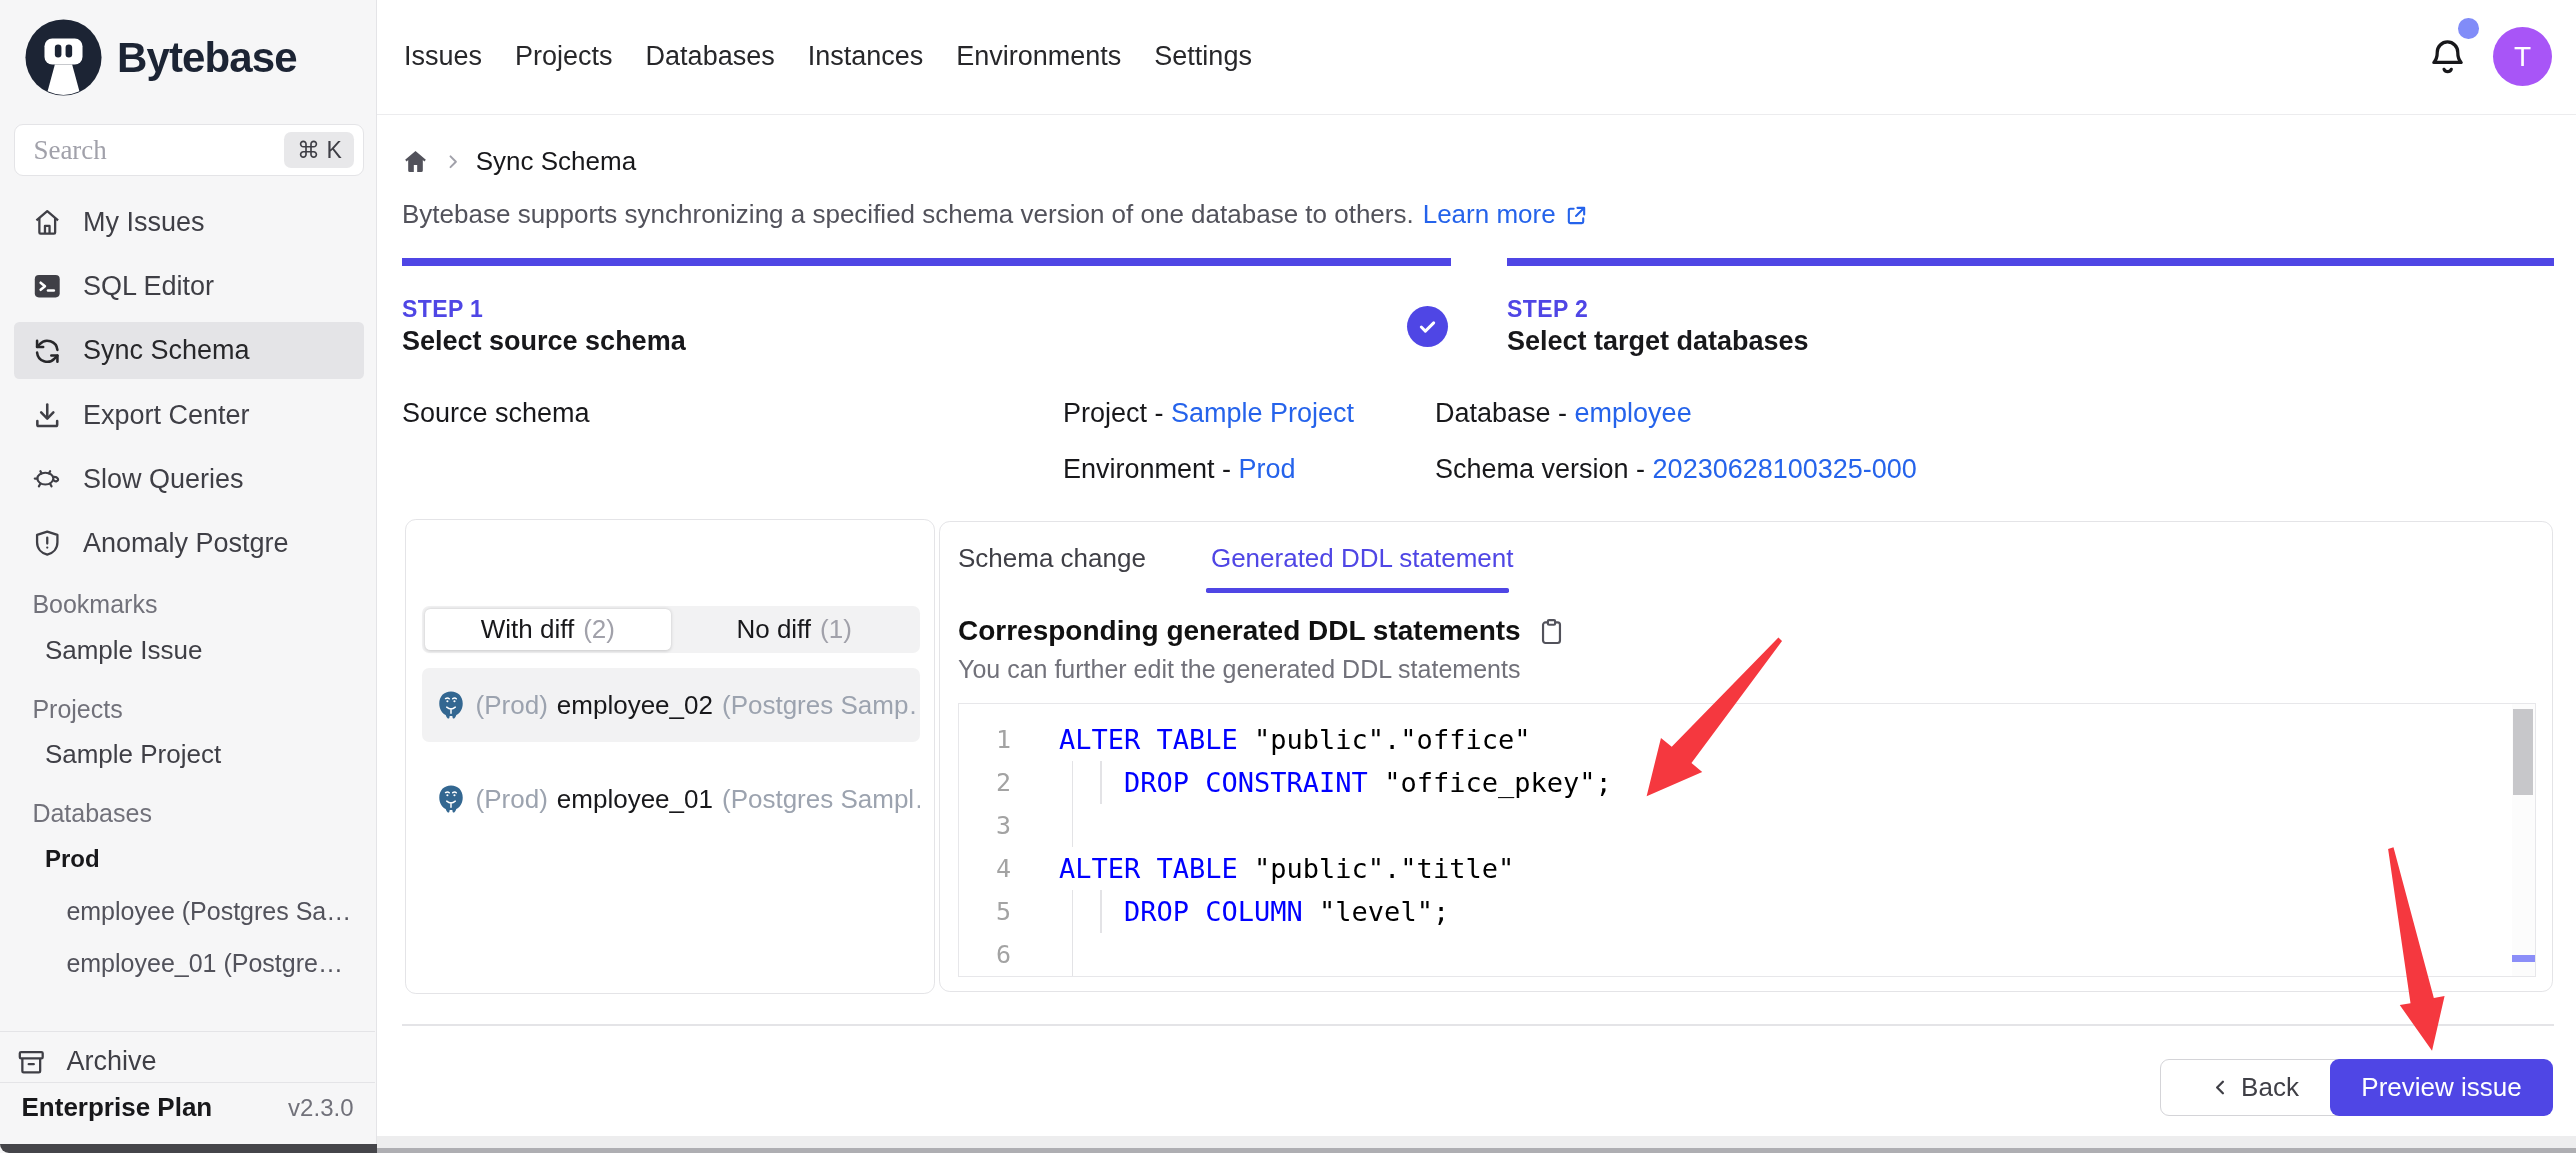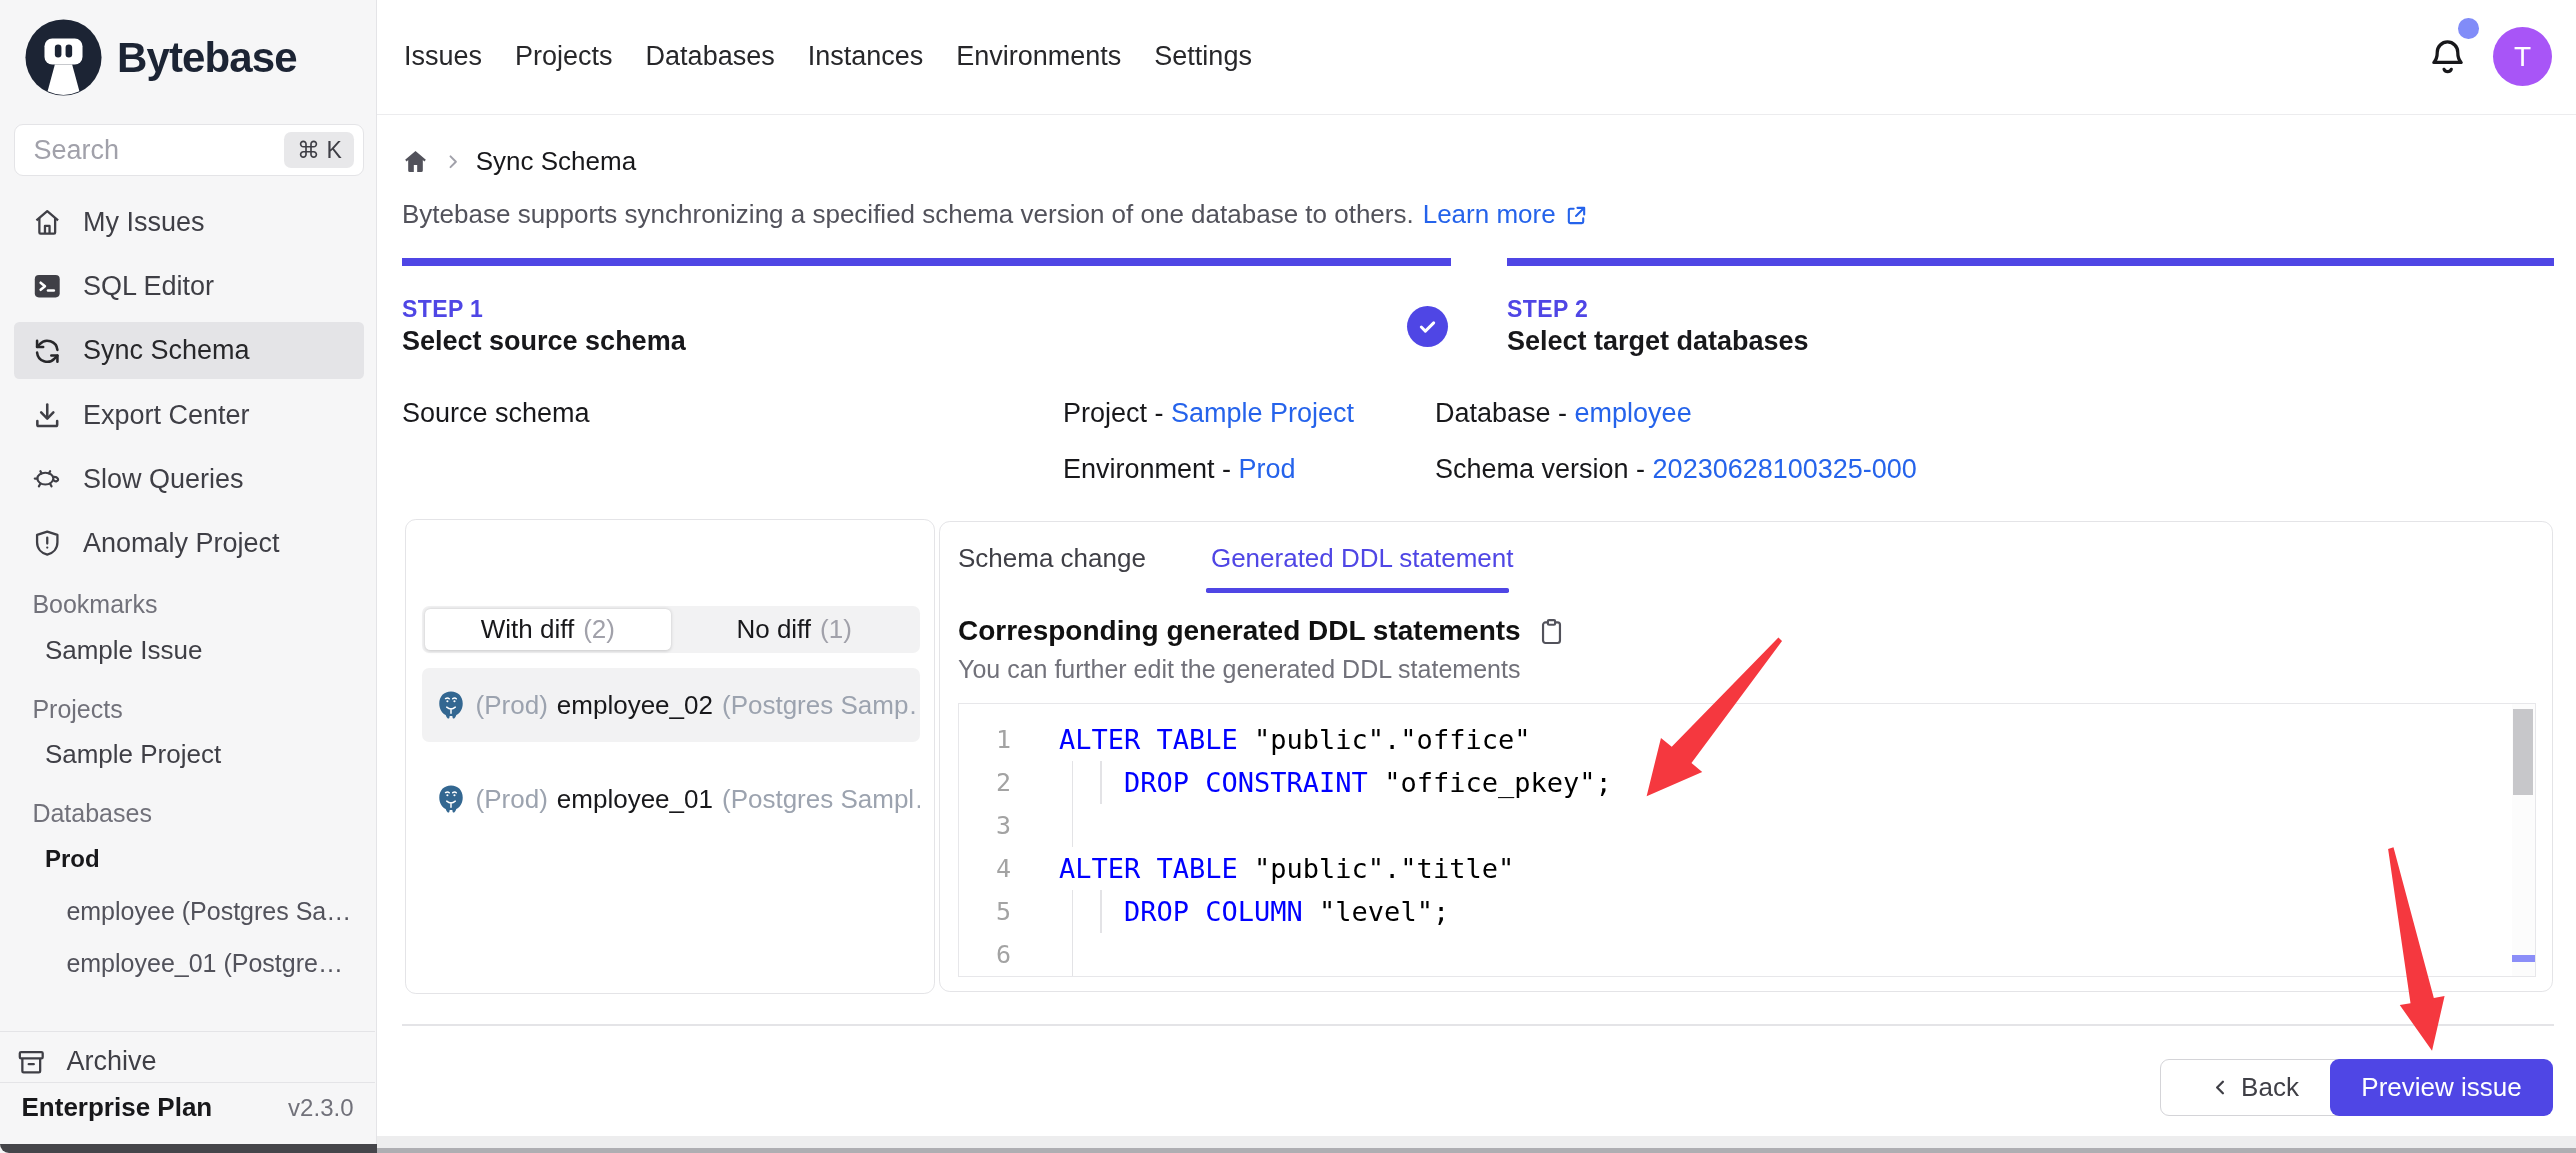--- a/index.html
+++ b/index.html
@@ -6,21 +6,21 @@
   html,body{width:2576px;height:1153px;overflow:hidden;background:#fff;
     font-family:"Liberation Sans",sans-serif;color:#18181b;-webkit-font-smoothing:antialiased}
   :root{--accent:#4f46e5;--link:#2563eb;--kw:#0000ff;--arrow:#f5383f;--border:#e4e4e7;}
 
   
   #sidebar{position:absolute;left:0;top:0;width:377px;height:1153px;background:#f6f6f7;border-right:1.8px solid var(--border)}
   #logo{position:absolute;left:21.5px;top:16px;display:flex;align-items:center;gap:12.6px}
   #logo svg{width:83px;height:83px}
   #brand-name{font-size:42px;font-weight:800;letter-spacing:-0.9px;color:#1c2434}
   #searchbox{position:absolute;left:14.4px;top:124px;width:350px;height:52px;background:#fff;border:1.8px solid var(--border);border-radius:9px;display:flex;align-items:center;padding:0 9px 0 18px}
-  #searchbox input{flex:1;border:none;outline:none;font-size:27px;font-family:Liberation Sans, sans-serif;color:#3f3f46;background:transparent;min-width:0}
+  #searchbox input{flex:1;border:none;outline:none;font-size:27px;font-family:Liberation Serif, serif;color:#3f3f46;background:transparent;min-width:0}
   #searchbox input::placeholder{color:#a1a1aa}
   .kbd{background:#e8e8ea;border-radius:7.2px;padding:4.5px 12.6px;font-size:23px;color:#3f3f46;white-space:nowrap}
   #menu{position:absolute;left:14.4px;top:194px;width:350px;display:flex;flex-direction:column;gap:7.2px}
   .mrow{height:57px;display:flex;align-items:center;gap:20px;padding:0 0 0 18px;border-radius:5.4px;font-size:27px;color:#3f3f46;cursor:pointer}
   .mrow.selected{background:#e4e4e7;color:#27272a}
   .mrow .micon{width:30.5px;height:30.5px;flex:none;display:flex;align-items:center;justify-content:center}
   .mrow .micon svg{width:30.5px;height:30.5px}
   #sections{position:absolute;left:14.4px;top:585px;width:350px}
   .sec{margin-bottom:13.5px}
   .sec-title{height:39px;display:flex;align-items:center;font-size:25px;color:#71717a;padding-left:18px}
@@ -192,21 +192,21 @@
         <span>Slow Queries</span>
       </div>
       <div class="mrow">
         <span class="micon">
           <svg viewBox="0 0 24 24" fill="none" stroke="currentColor" stroke-width="1.8" stroke-linejoin="round">
             <path d="M12 2.8 20 5.4v5.8c0 5-3.4 8.6-8 9.8-4.6-1.2-8-4.8-8-9.8V5.4z"></path>
             <path d="M12 7.6v4.6" stroke-linecap="round"></path>
             <circle cx="12" cy="15.4" r=".9" fill="currentColor" stroke="none"></circle>
           </svg>
         </span>
-        <span>Anomaly Project</span>
+        <span>Anomaly Postgre</span>
       </div>
     </div>
   <div id="sections">
       <div class="sec">
         <div class="sec-title">Bookmarks</div>
         <div class="sec-item">Sample Issue</div>
       </div>
       <div class="sec">
         <div class="sec-title">Projects</div>
         <div class="sec-item">Sample Project</div>

